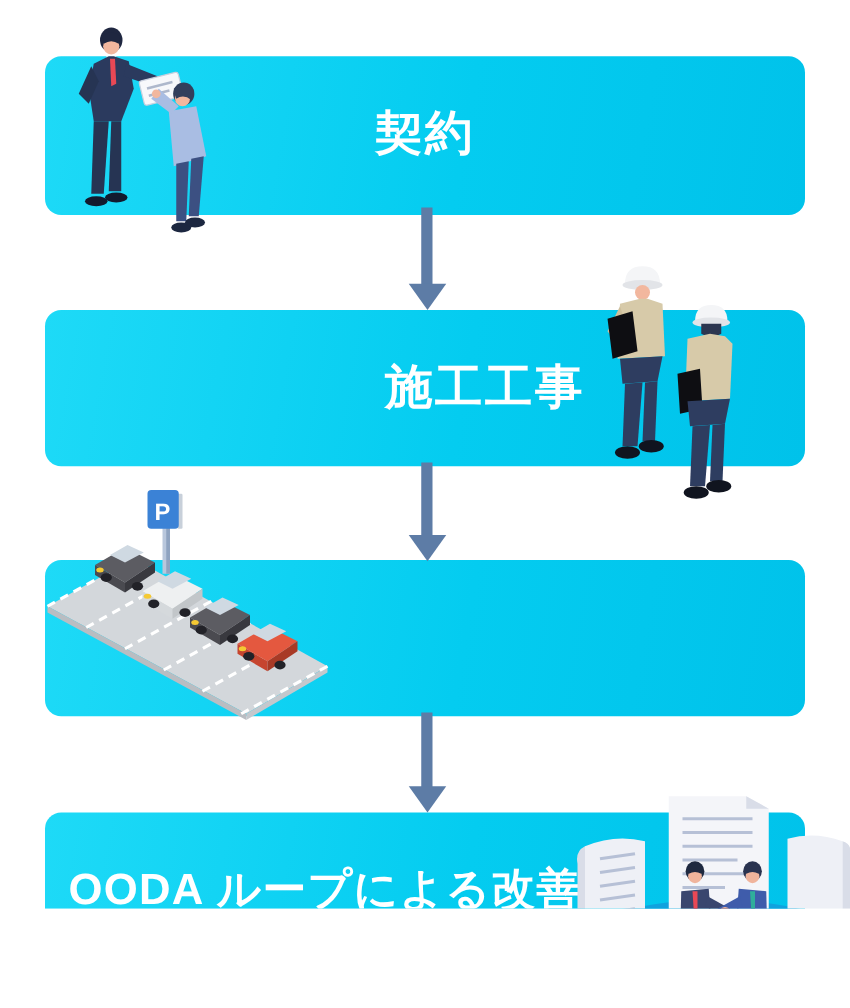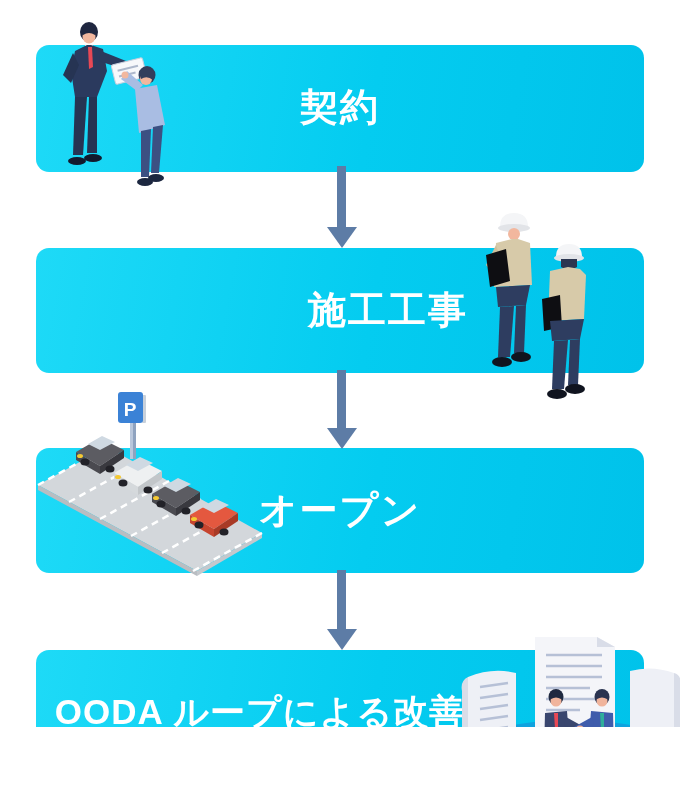--- a/index.html
+++ b/index.html
@@ -46,21 +46,20 @@
     <div class="conn-line line-b"></div>
     <div class="conn-arrow arrow-b"></div>
   </div>
   <div class="connector">
     <div class="conn-line line-c"></div>
     <div class="conn-arrow arrow-c"></div>
   </div>
 
   <div class="step-label label-1">契約</div>
   <div class="step-label label-2">施工工事</div>
-  <div class="step-label label-3">オープン</div>
   <div class="step-label label-4">OODA ループによる改善</div>
 
   <div class="illus" style="left:55px;top:5px;">
     <svg width="140" height="190" viewBox="0 0 140 190">
 
       <ellipse cx="34" cy="27" rx="9" ry="10" fill="#1f2740"></ellipse>
       <circle cx="34" cy="32" r="6.5" fill="#f2b79e"></circle>
       <path d="M27 24 q7 -6 14 0 l-1 6 q-6 -4 -12 0 Z" fill="#1f2740"></path>
       <polygon points="30,40 38,40 36,48 32,48" fill="#ffffff"></polygon>
       <polygon points="20,46 32,40 36,40 48,44 52,66 42,92 20,92 16,66" fill="#2b3a5e"></polygon>

